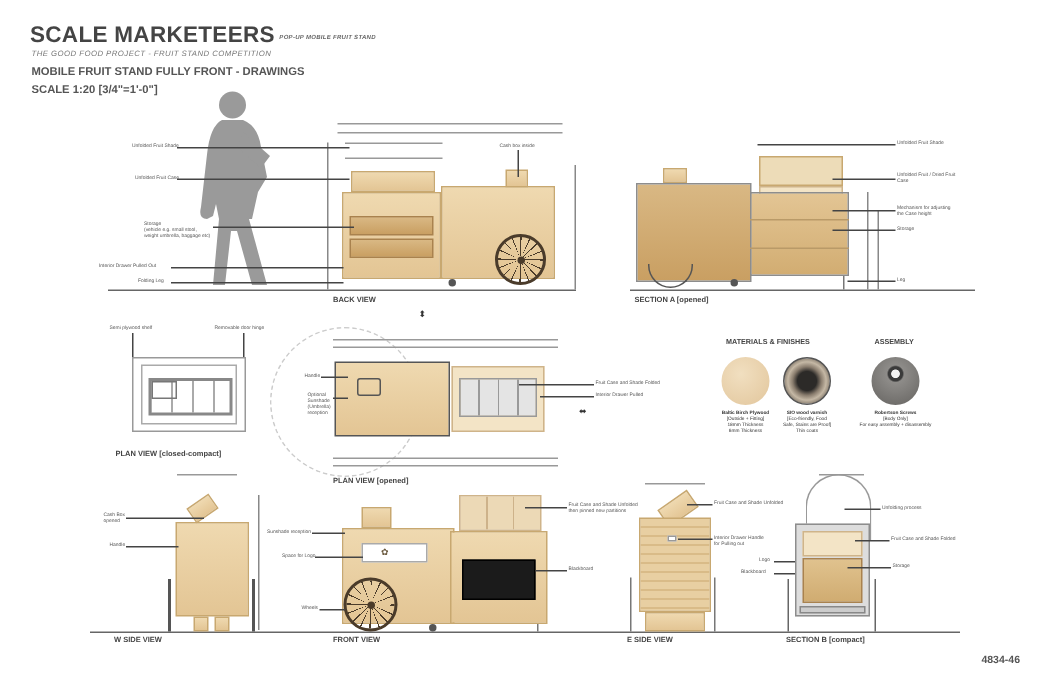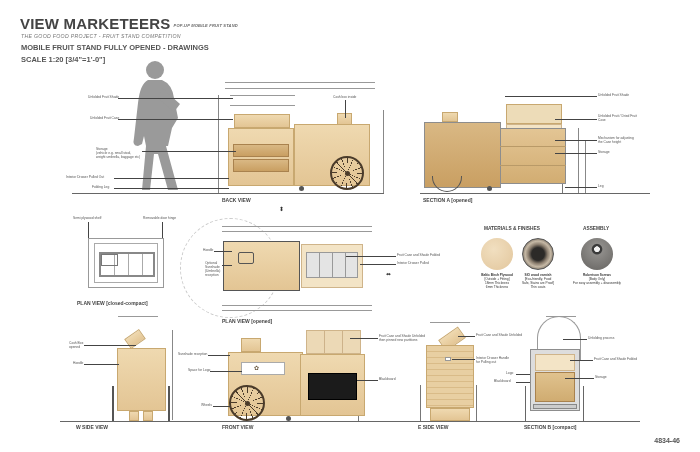--- a/index.html
+++ b/index.html
@@ -31,23 +31,23 @@
   .mat-cap{position:absolute;font-size:3.2px;color:#333;text-align:center;line-height:1.25;width:52px}
   .mat-cap b{font-weight:bold}
   .blackboard{background:#1b1b1b;border:1px solid #000}
   .docnum{right:20px;top:437px;font-size:7px;font-weight:bold;color:#555}
   .arrow-n{position:absolute;font-size:6px;color:#333}
   .dashed-circle{position:absolute;border-radius:50%;border:0.6px dashed #ccc}
 </style>
 </head>
 <body>
 
-<div class="abs title"><span>VIEW MARKETEERS</span><span class="sub">POP-UP MOBILE FRUIT STAND</span></div>
+<div class="abs title"><span>SCALE MARKETEERS</span><span class="sub">POP-UP MOBILE FRUIT STAND</span></div>
 <div class="abs subtitle">THE GOOD FOOD PROJECT - FRUIT STAND COMPETITION</div>
-<div class="abs heading">MOBILE FRUIT STAND FULLY OPENED - DRAWINGS</div>
+<div class="abs heading">MOBILE FRUIT STAND FULLY FRONT - DRAWINGS</div>
 <div class="abs scale">SCALE 1:20 [3/4"=1'-0"]</div>
 
 <div class="abs figure" style="left:128px;top:58px;width:62px;height:136px">
   <svg width="62" height="136" viewBox="0 0 62 136">
     <g fill="#9a9a9a">
       <circle cx="27" cy="12" r="9"></circle>
       <path d="M20 22 Q12 26 10 45 L6 80 Q4 88 10 88 L14 86 L16 78 L18 88 L40 88 L44 70 L50 60 L46 40 Q44 26 34 22 Z"></path>
       <path d="M18 88 L14 132 L22 132 L26 96 L30 96 L40 132 L50 132 L38 88 Z"></path>
       <path d="M34 30 L52 46 L46 54 L30 40 Z"></path>
     </g>

